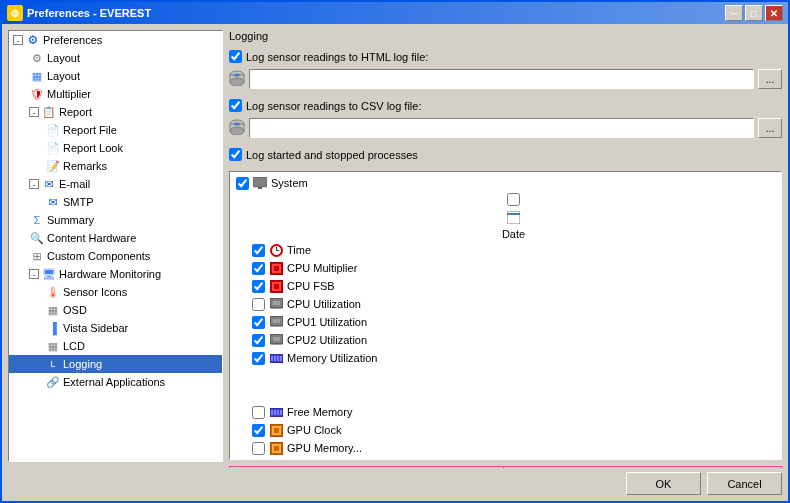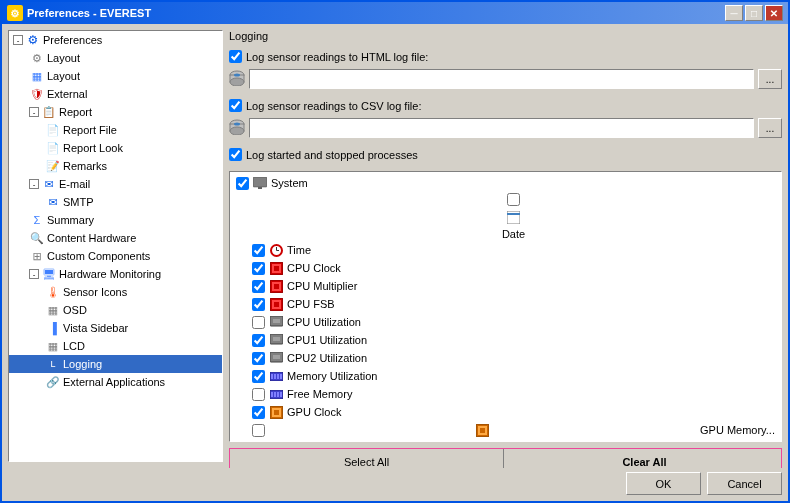--- a/index.html
+++ b/index.html
@@ -292,21 +292,21 @@
         <span>Layout</span>
       </div>
 
       <div class="tree-item tree-indent-2">
         <span class="tree-icon" style="color:#4080ff">▦</span>
         <span>Layout</span>
       </div>
 
       <div class="tree-item tree-indent-2">
         <span class="tree-icon" style="color:#cc0000">🛡</span>
-        <span>External</span>
+        <span>Multiplier</span>
       </div>
 
       <div class="tree-item tree-indent-2">
         <span class="expand-btn">-</span>
         <span class="tree-icon" style="color:#808080">📋</span>
         <span>Report</span>
       </div>
 
       <div class="tree-item tree-indent-3">
         <span class="tree-icon" style="color:#ffcc00">📄</span>
@@ -466,31 +466,20 @@
               <span class="list-item-icon">
                 <svg width="13" height="13" viewBox="0 0 13 13">
                     <circle cx="6.5" cy="6.5" r="5.5" fill="white" stroke="#cc0000" stroke-width="2"></circle>
                     <line x1="6.5" y1="3" x2="6.5" y2="6.5" stroke="#333" stroke-width="1"></line>
                     <line x1="6.5" y1="6.5" x2="9" y2="6.5" stroke="#333" stroke-width="1"></line>
                   </svg>
               </span>
               <span>Time</span>
             </div>
 
-            <div class="list-item" style="padding-left:20px;">
-              <input type="checkbox" checked="" style="">
-              <span class="list-item-icon">
-                <svg width="13" height="13" viewBox="0 0 13 13">
-                    <rect width="13" height="13" rx="1" fill="#cc0000" stroke="#800000"></rect>
-                    <rect x="2" y="2" width="9" height="9" fill="#ff4444"></rect>
-                    <rect x="4" y="4" width="5" height="5" fill="#cc0000"></rect>
-                  </svg>
-              </span>
-              <span>CPU Clock</span>
-            </div>
 
             <div class="list-item" style="padding-left:20px;">
               <input type="checkbox" checked="" style="">
               <span class="list-item-icon">
                 <svg width="13" height="13" viewBox="0 0 13 13">
                     <rect width="13" height="13" rx="1" fill="#cc0000" stroke="#800000"></rect>
                     <rect x="2" y="2" width="9" height="9" fill="#ff4444"></rect>
                     <rect x="4" y="4" width="5" height="5" fill="#cc0000"></rect>
                   </svg>
               </span>
@@ -549,21 +538,21 @@
                     <rect width="13" height="9" fill="#4040cc" stroke="#202080"></rect>
                     <rect x="1" y="2" width="2" height="5" fill="#8080ff"></rect>
                     <rect x="4" y="2" width="2" height="5" fill="#8080ff"></rect>
                     <rect x="7" y="2" width="2" height="5" fill="#8080ff"></rect>
                     <rect x="10" y="2" width="2" height="5" fill="#8080ff"></rect>
                   </svg>
               </span>
               <span>Memory Utilization</span>
             </div>
 
-            <div class="list-item" style="padding-left:20px;">
+            <div class="list-item" style="padding-left:20px;margin-top:36px;">
               <input type="checkbox" style="">
               <span class="list-item-icon">
                 <svg width="13" height="9" viewBox="0 0 13 9">
                     <rect width="13" height="9" fill="#4040cc" stroke="#202080"></rect>
                     <rect x="1" y="2" width="2" height="5" fill="#8080ff"></rect>
                     <rect x="4" y="2" width="2" height="5" fill="#8080ff"></rect>
                     <rect x="7" y="2" width="2" height="5" fill="#8080ff"></rect>
                     <rect x="10" y="2" width="2" height="5" fill="#8080ff"></rect>
                   </svg>
               </span>
@@ -575,21 +564,21 @@
               <span class="list-item-icon">
                 <svg width="13" height="13" viewBox="0 0 13 13">
                     <rect width="13" height="13" rx="1" fill="#cc6600" stroke="#804000"></rect>
                     <rect x="2" y="2" width="9" height="9" fill="#ffaa44"></rect>
                     <rect x="4" y="4" width="5" height="5" fill="#cc6600"></rect>
                   </svg>
               </span>
               <span>GPU Clock</span>
             </div>
 
-            <div class="list-item" style="padding-left:20px;justify-content:space-between;">
+            <div class="list-item" style="padding-left:20px;">
               <input type="checkbox" style="">
               <span class="list-item-icon">
                 <svg width="13" height="13" viewBox="0 0 13 13">
                     <rect width="13" height="13" rx="1" fill="#cc6600" stroke="#804000"></rect>
                     <rect x="2" y="2" width="9" height="9" fill="#ffaa44"></rect>
                     <rect x="4" y="4" width="5" height="5" fill="#cc6600"></rect>
                   </svg>
               </span>
               <span>GPU Memory...</span>
             </div>

